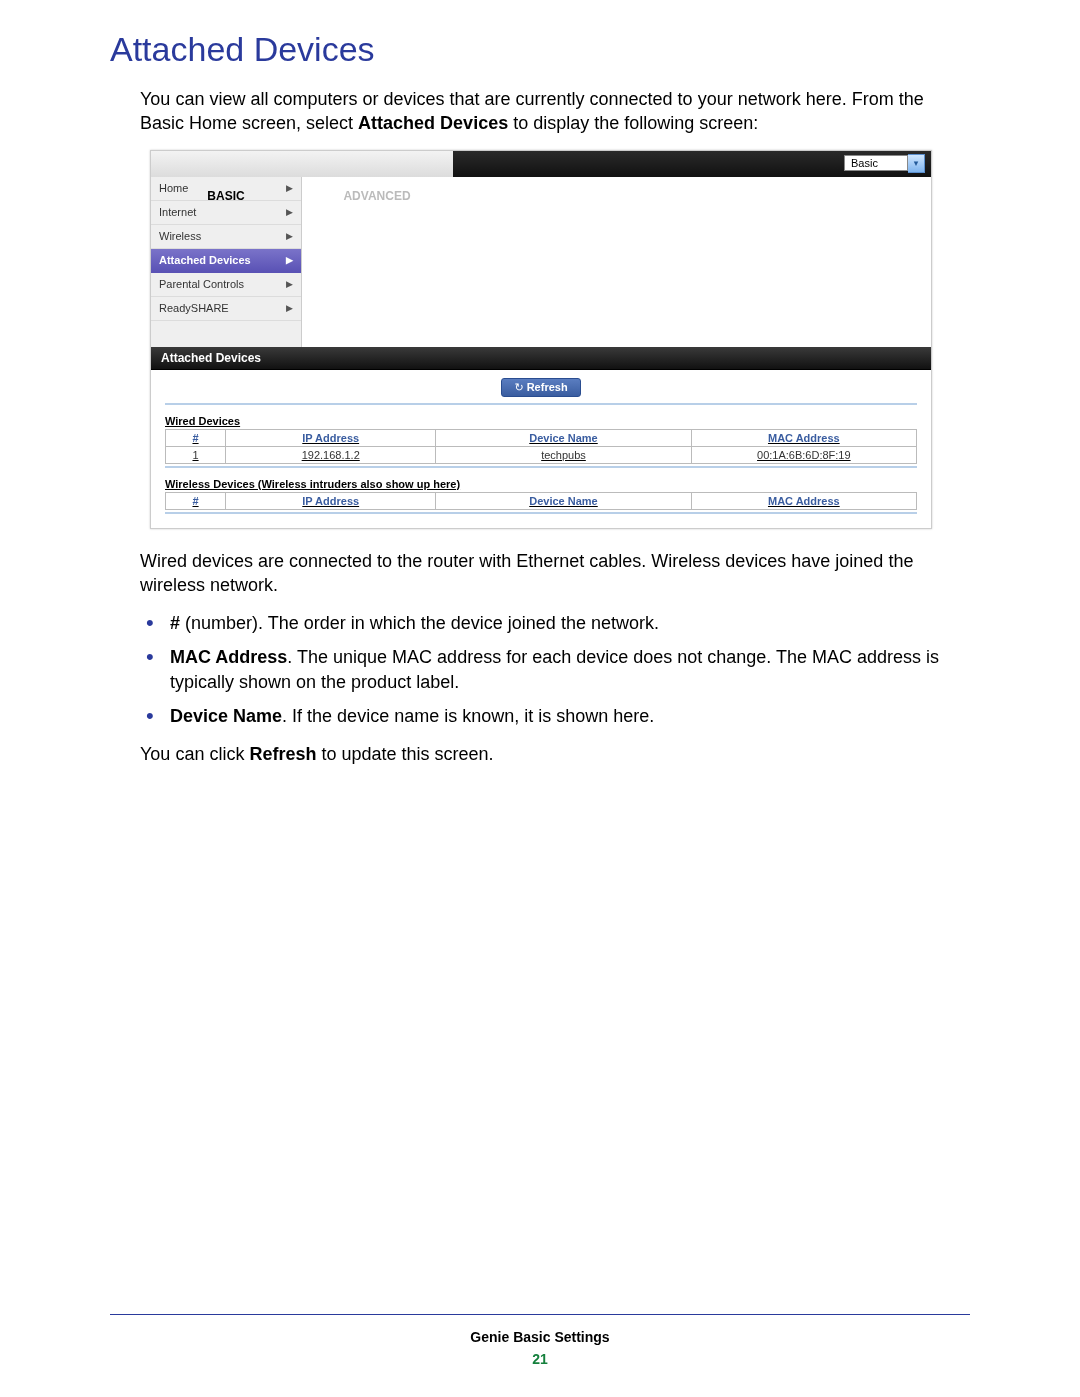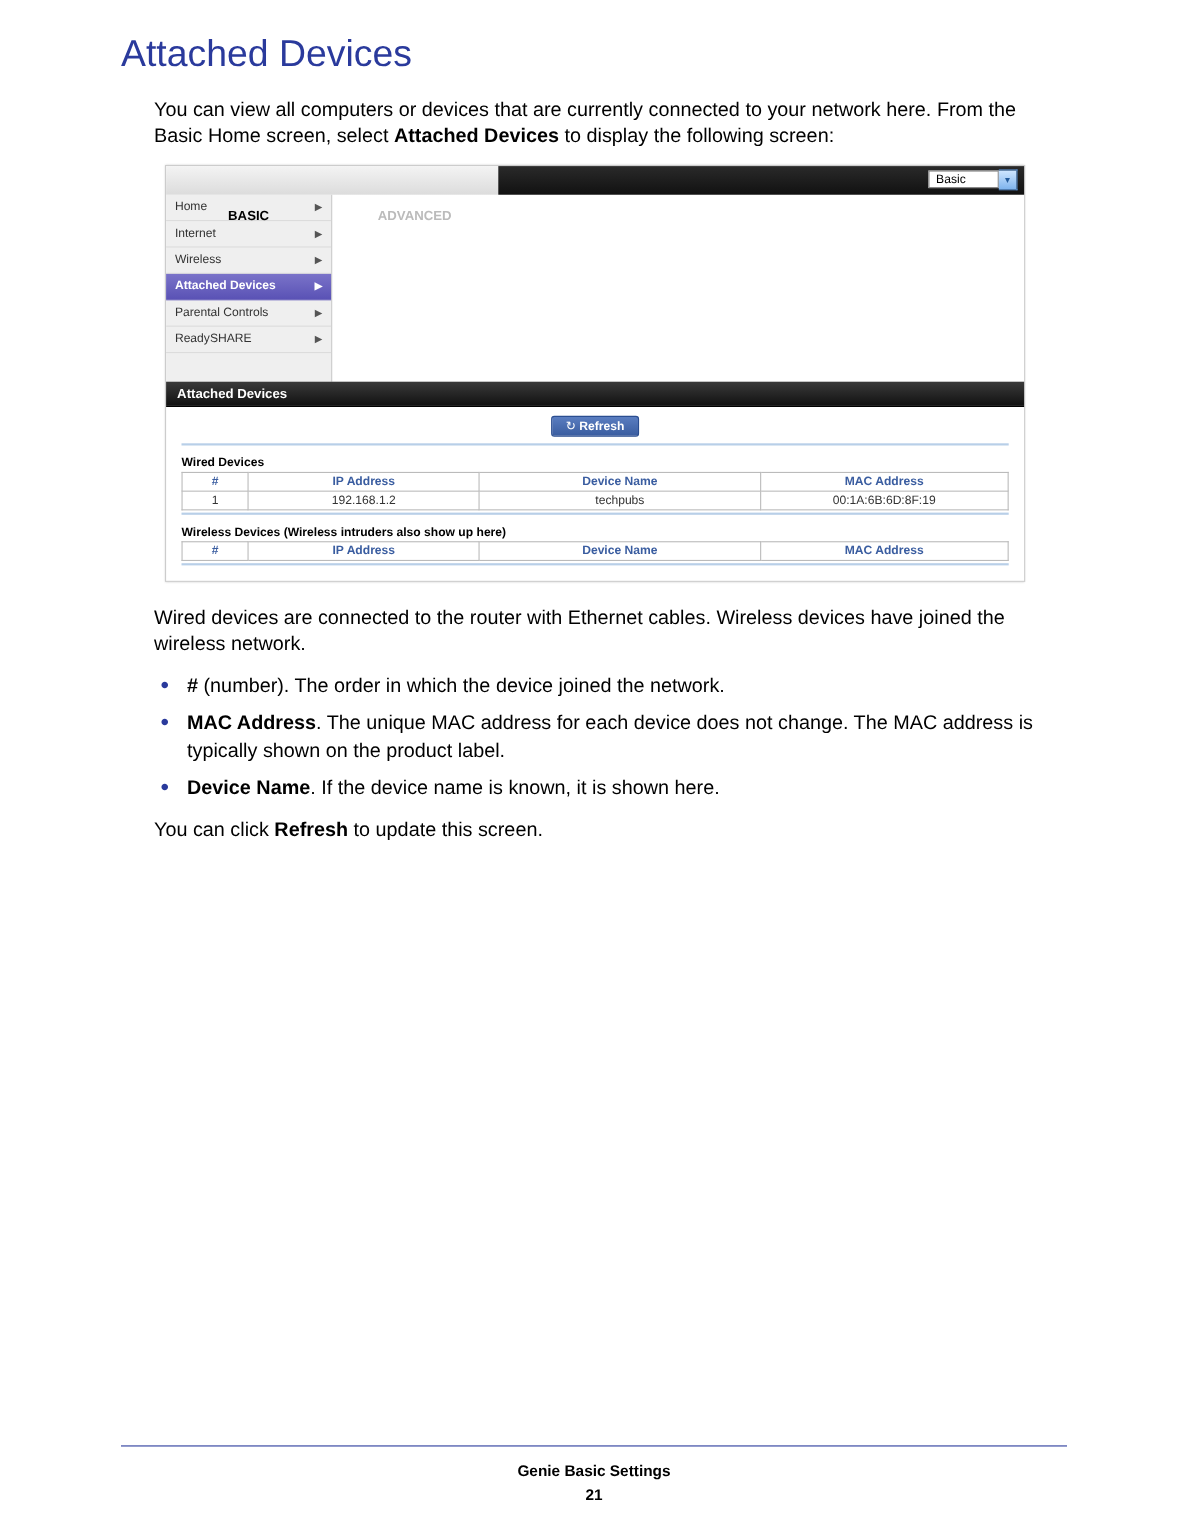--- a/index.html
+++ b/index.html
@@ -161,20 +161,21 @@
     padding: 2px 12px;
     border: 1px solid #2a4d90;
     border-radius: 3px;
   }
   .ss-refresh-btn::before {
     content: "↻ ";
     font-weight: normal;
   }
   .ss-section {
     margin: 10px 14px 0 14px;
+    text-decoration: underline;
   }
   .ss-section-label {
     font-size: 11px;
     font-weight: bold;
     color: #000;
     margin-bottom: 2px;
   }
   table.ss-table {
     width: 100%;
     border-collapse: collapse;
@@ -227,21 +228,21 @@
     left: 110px;
     right: 110px;
     text-align: center;
     font-size: 14px;
   }
   .footer-line {
     border-top: 1px solid #2a3a9c;
     margin-bottom: 14px;
   }
   .footer-title { font-weight: bold; }
-  .footer-page { color: #000000; font-weight: bold; margin-top: 6px; }
+  .footer-page { color: #15803d; font-weight: bold; margin-top: 6px; }
 </style>
 </head>
 <body>
 
 <div class="page">
 
   <div class="section-title">Attached Devices</div>
 
   <p class="body-text">
     <span>You can view all computers or devices that are currently connected to your network here.</span>

